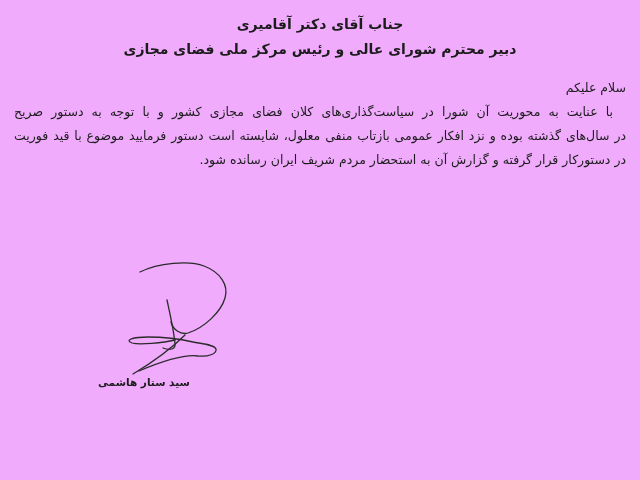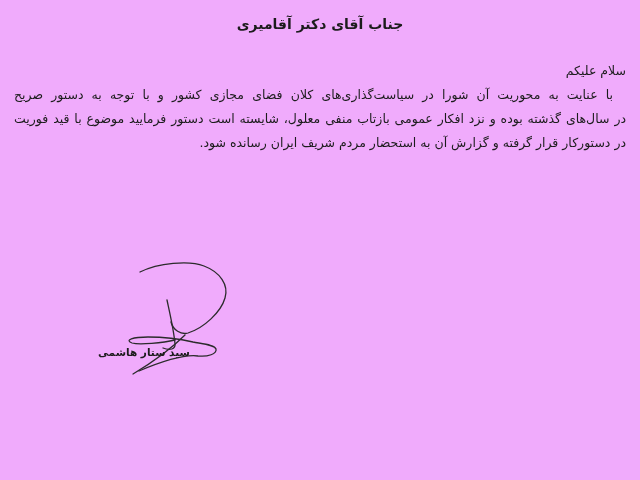--- a/index.html
+++ b/index.html
@@ -18,21 +18,21 @@
     overflow: hidden;
   }
   .letter-header {
     padding-top: 12px;
     text-align: center;
     font-weight: bold;
     font-size: 14px;
     line-height: 25px;
   }
   .greeting {
-    margin-top: 22px;
+    margin-top: 14px;
     padding: 0 14px;
     font-size: 12.5px;
     line-height: 24px;
     text-align: right;
   }
   .body-text {
     padding: 0 14px;
     font-size: 12.5px;
     line-height: 24px;
   }
@@ -56,34 +56,35 @@
     height: 120px;
   }
   .signature-wrap svg {
     display: block;
     width: 100%;
     height: 100%;
   }
   .signatory-name {
     position: absolute;
     left: 98px;
-    top: 346px;
+    top: 376px;
     font-size: 10.5px;
     font-weight: bold;
     white-space: nowrap;
     color: #1c1c1c;
   }
 </style>
 </head>
 <body>
 
 <div class="page">
 
   <div class="letter-header">
     <div>جناب آقای دکتر آقامیری</div>
+    <div>دبیر محترم شورای عالی و رئیس مرکز ملی فضای مجازی</div>
   </div>
 
   <div class="greeting">سلام علیکم</div>
 
   <div class="body-text">
     <div class="body-line first">با عنایت به محوریت آن شورا در سیاست‌گذاری‌های کلان فضای مجازی کشور و با توجه به دستور صریح</div>
     <div class="body-line">در سال‌های گذشته بوده و نزد افکار عمومی بازتاب منفی معلول، شایسته است دستور فرمایید موضوع با قید فوریت</div>
     <div class="body-line last">در دستورکار قرار گرفته و گزارش آن به استحضار مردم شریف ایران رسانده شود.</div>
   </div>
 

